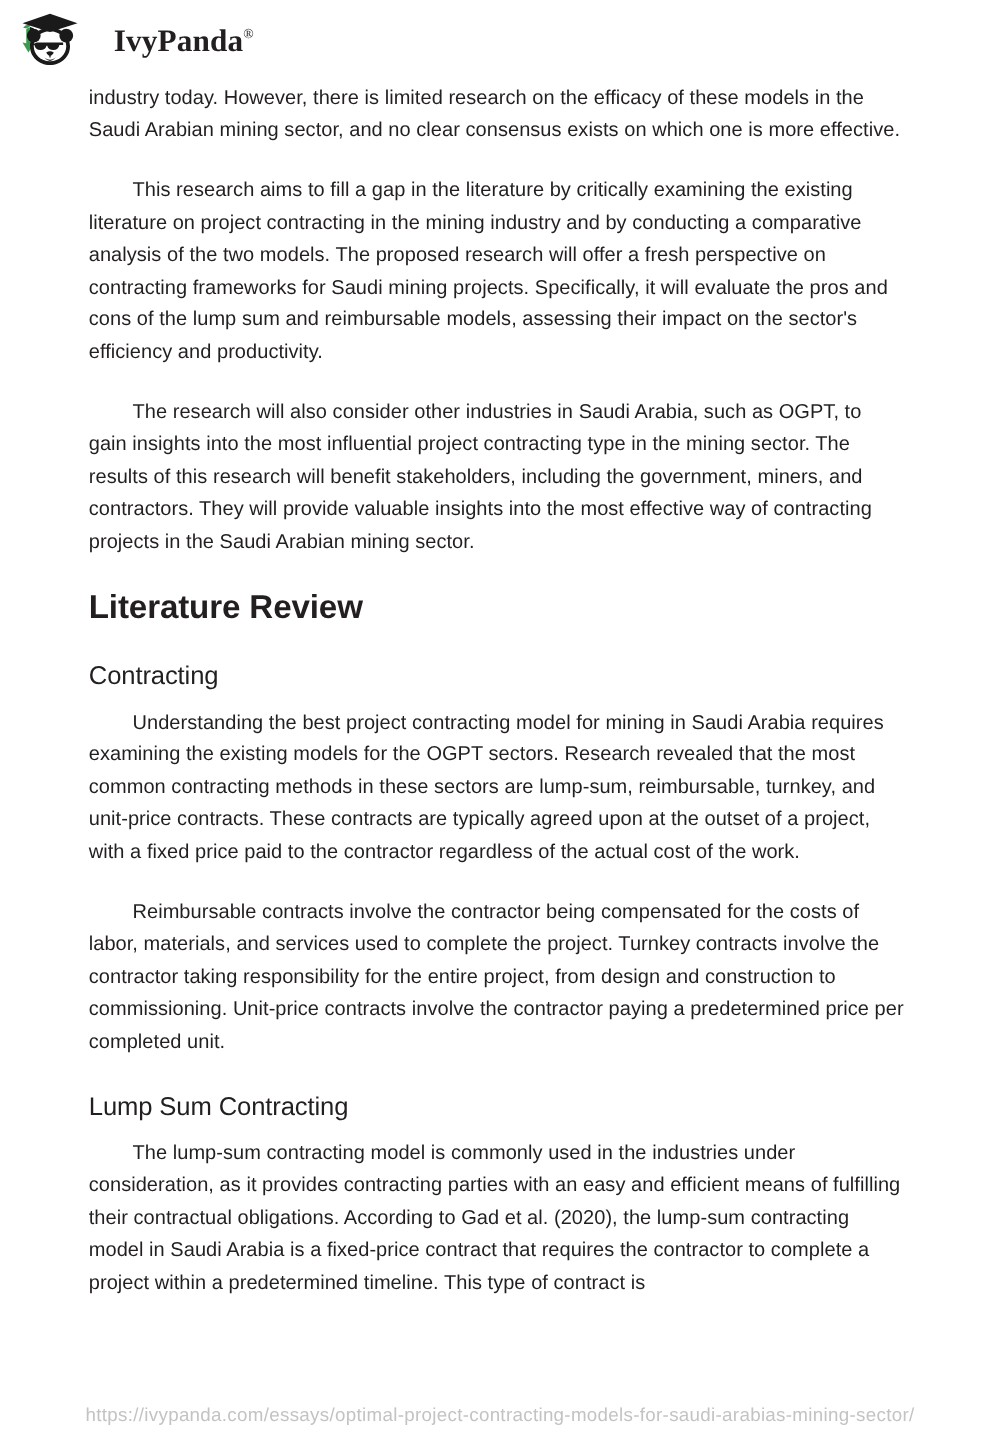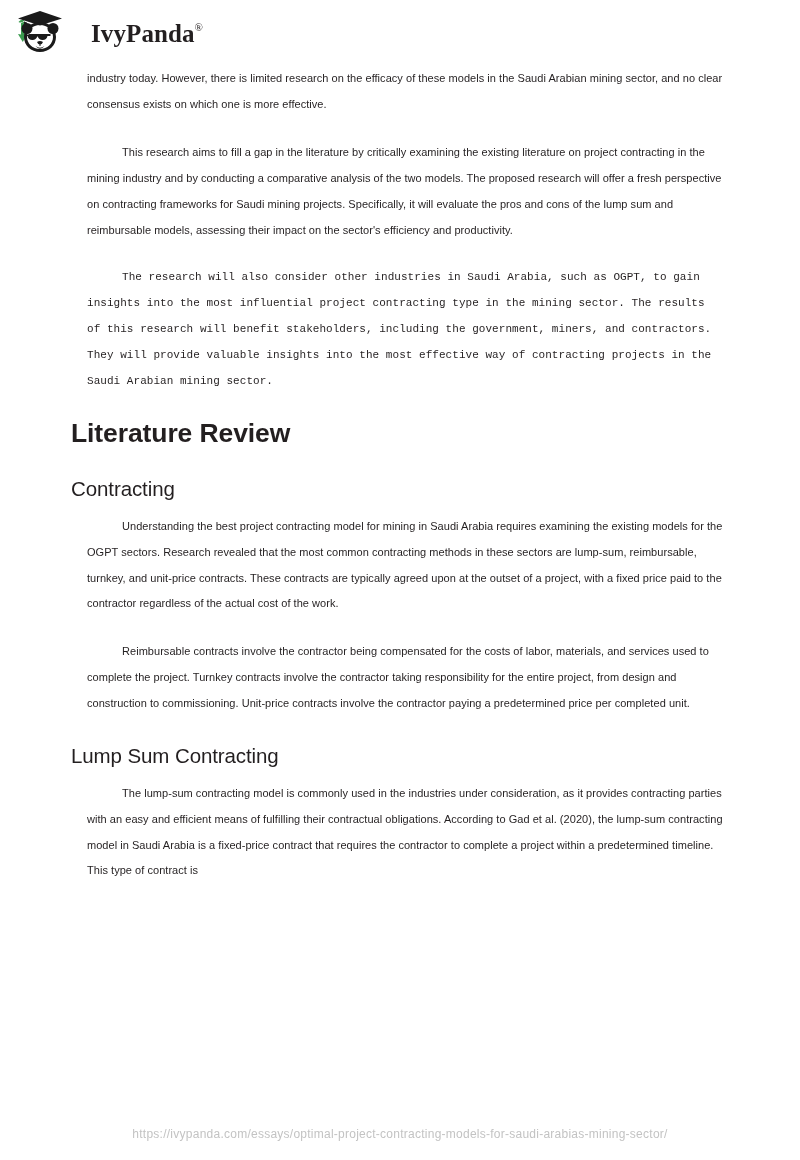--- a/index.html
+++ b/index.html
@@ -84,22 +84,22 @@
   }
 
   
   .content {
     position: absolute;
     left: 71px;
     top: 66px;
     width: 652px;
   }
   p.para {
-    margin: 0 0 22px 16px;
-    font-size: 11px;
+    margin: 0 0 22px 0;
+    font-size: 16px;
     line-height: 25.9px;
     color: #231f20;
     text-align: left;
     text-indent: 35px;
     letter-spacing: 0.04px;
   }
   p.para.no-indent {
     text-indent: 0;
   }
 
@@ -114,32 +114,32 @@
   h3.h-sub {
     margin: 26px 0 12px 0;
     font-size: 20.5px;
     line-height: 1.25;
     font-weight: 400;
     color: #231f20;
     letter-spacing: -0.1px;
   }
 
   
-  .gap-after-intro { margin-bottom: 26px; font-family: Liberation Mono, monospace; }
+  .gap-after-intro { margin-bottom: 26px; }
 
   
   .page-footer {
     position: absolute;
     left: 0;
     right: 0;
     bottom: 18px;
     text-align: center;
   }
   .footer-url {
-    font-size: 12px;
+    font-size: 15px;
     color: #c3c3c3;
     letter-spacing: 0.25px;
     text-decoration: none;
     word-spacing: 0.5px;
   }
 </style>
 </head>
 <body>
 
 <div class="page">

